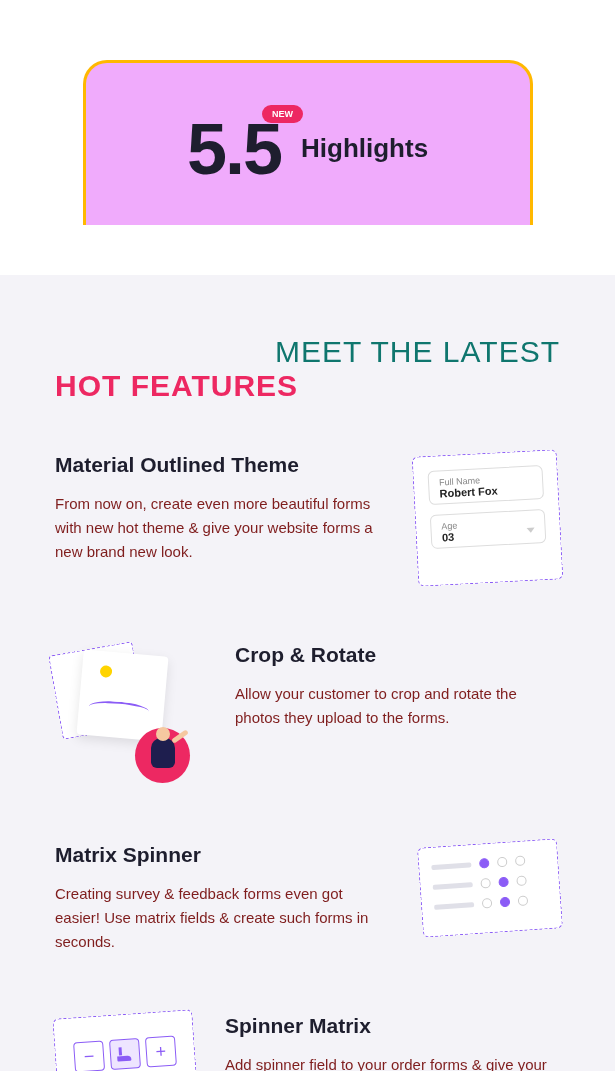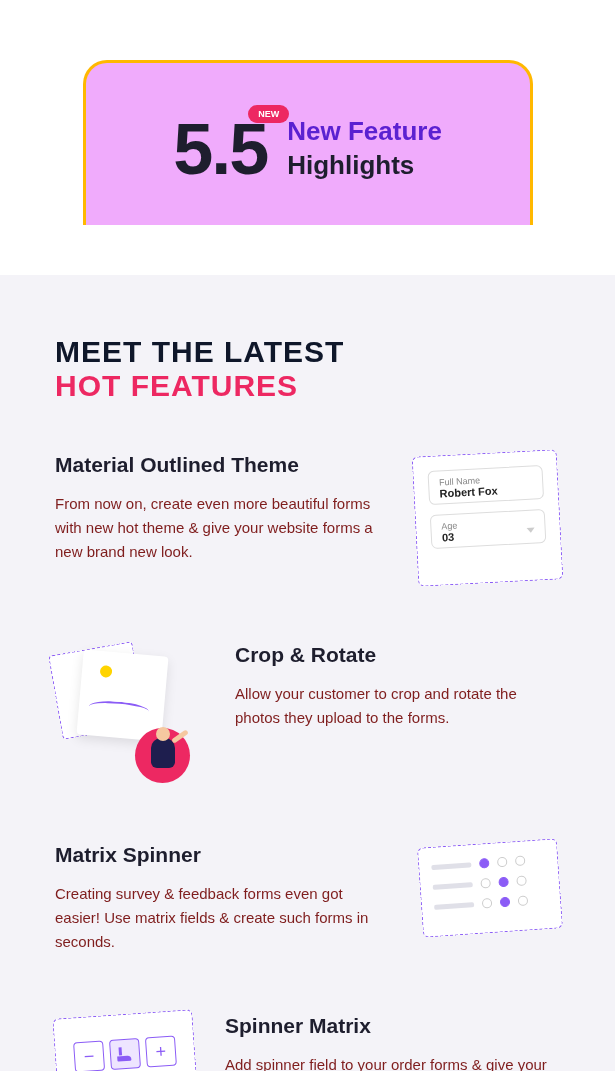--- a/index.html
+++ b/index.html
@@ -63,24 +63,24 @@
     .headline-2 {
       font-size: 26px;
       font-weight: 800;
       color: #1e1e2e;
     }
     .features-section {
       background: #F4F3F8;
       padding: 60px 55px 100px 55px;
     }
     .section-title {
-      text-align: left;
+      text-align: right;
       font-size: 30px;
-      font-weight: 700;
-      color: #0f172a;
+      font-weight: 400;
+      color: #0f766e;
       letter-spacing: 1px;
     }
     .section-subtitle {
       font-size: 30px;
       font-weight: 900;
       color: #ED2862;
       letter-spacing: 1px;
       margin-bottom: 50px;
     }
     .feature-row {
@@ -311,21 +311,20 @@
 </head>
 <body>
 
 <div class="top-section">
   <div class="card">
     <div class="version-wrap">
       <div class="version">5.5</div>
       <div class="new-badge">NEW</div>
     </div>
     <div class="headline">
-      <div class="headline-1">New Feature</div>
       <div class="headline-2">Highlights</div>
     </div>
   </div>
 </div>
 
 <div class="features-section">
   <div class="section-title">MEET THE LATEST</div>
   <div class="section-subtitle">HOT FEATURES</div>
 
   <div class="feature-row">

